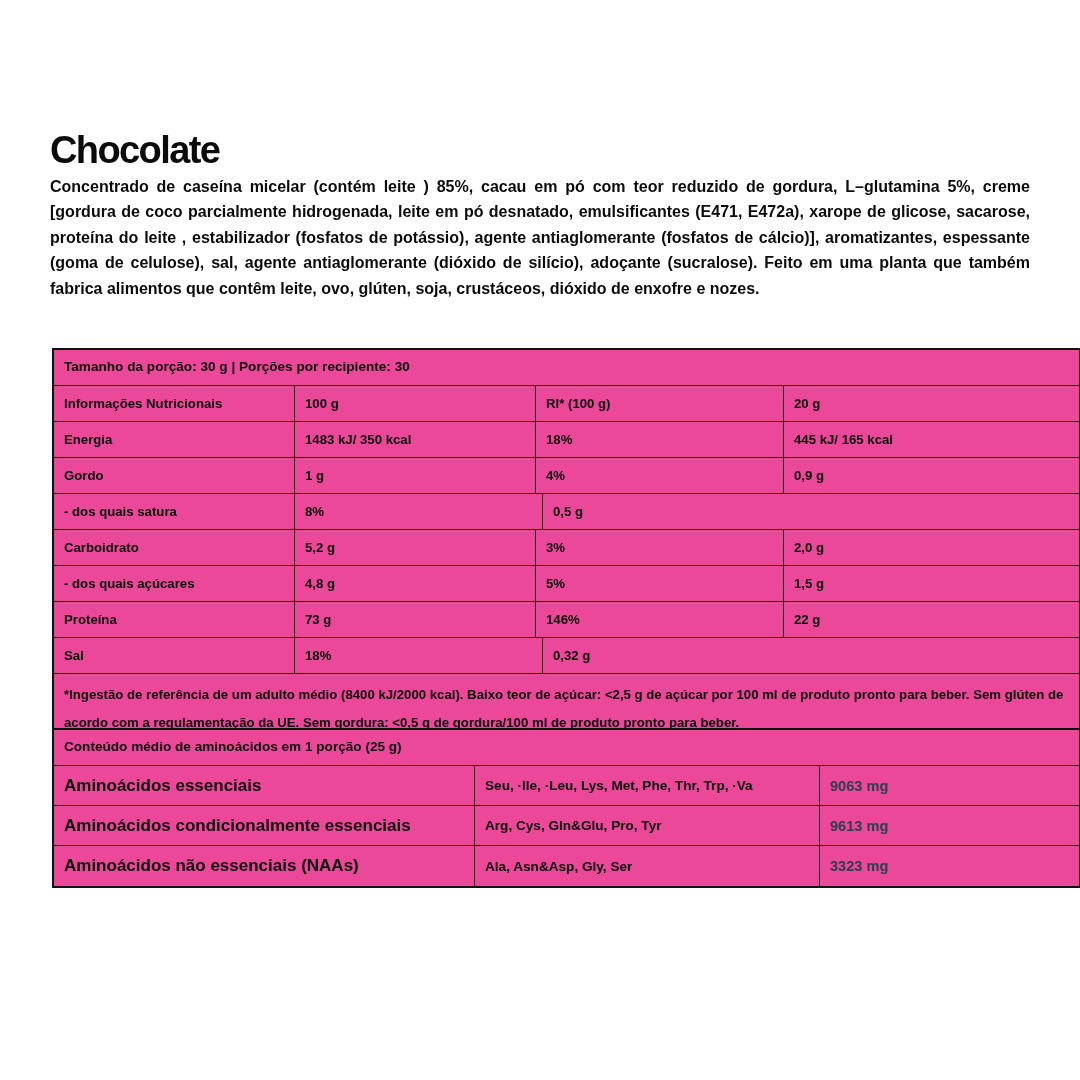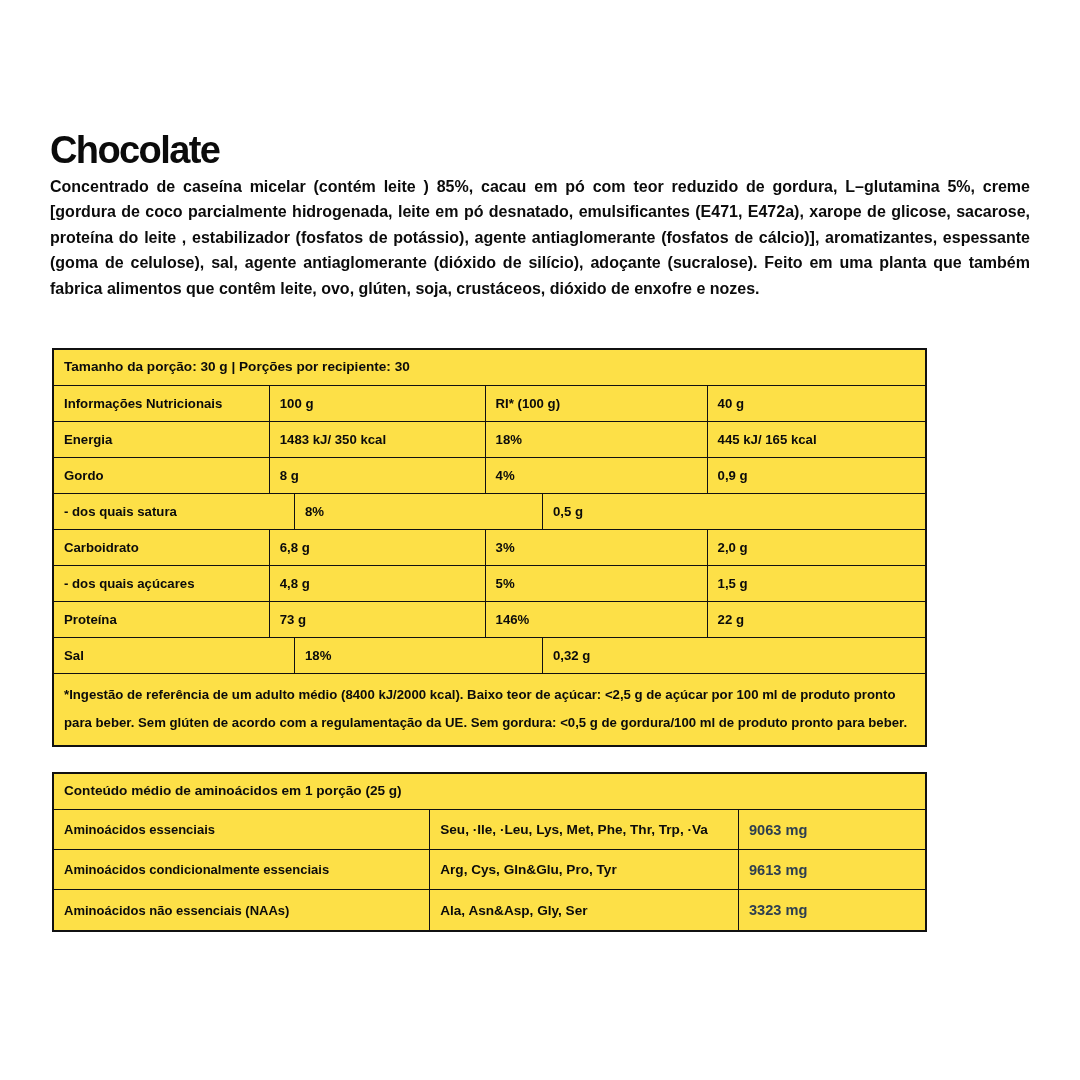--- a/index.html
+++ b/index.html
@@ -47,27 +47,27 @@
     line-height: 25.4px;
     text-align: justify;
     text-justify: inter-word;
     color: #0b0b0b;
   }
 
   
   .tbl {
     position: absolute;
     left: 52px;
-    width: 875px;
+    width: 1029px;
     box-sizing: border-box;
     border: 2px solid #111111;
-    background: #fde047;
+    background: #ec4899;
   }
   .tbl-nutrition { top: 348px; }
-  .tbl-amino { top: 772px; }
+  .tbl-amino { top: 728px; }
 
   .band {
     box-sizing: border-box;
     display: flex;
     align-items: center;
     border-bottom: 1.5px solid #111111;
   }
   .band:last-child { border-bottom: none; }
 
   .cap {
@@ -119,21 +119,21 @@
     line-height: 28px;
     color: #0b0b0b;
   }
 
   
   .a1 { width: 421px; }
   .a2 { width: 345px; }
   .a3 { width: 207px; border-right: none; }
 
   .row-amino { height: 40px; }
-  .amino-name { font-size: 13px; }
+  .amino-name { font-size: 17px; }
   .amino-list { font-size: 13.6px; }
   .amino-value {
     font-size: 14.6px;
     font-weight: 700;
     color: #2d3e50;
   }
 </style>
 </head>
 <body>
 
@@ -146,46 +146,46 @@
   <div class="tbl tbl-nutrition">
 
     <div class="band band-caption">
       <div class="cap">Tamanho da porção: 30 g | Porções por recipiente: 30</div>
     </div>
 
     <div class="band row">
       <div class="cell c1">Informações Nutricionais</div>
       <div class="cell c2">100 g</div>
       <div class="cell c3">RI* (100 g)</div>
-      <div class="cell c4">40 g</div>
+      <div class="cell c4">20 g</div>
     </div>
 
     <div class="band row">
       <div class="cell c1">Energia</div>
       <div class="cell c2">1483 kJ/ 350 kcal</div>
       <div class="cell c3">18%</div>
       <div class="cell c4">445 kJ/ 165 kcal</div>
     </div>
 
     <div class="band row">
       <div class="cell c1">Gordo</div>
-      <div class="cell c2">8 g</div>
+      <div class="cell c2">1 g</div>
       <div class="cell c3">4%</div>
       <div class="cell c4">0,9 g</div>
     </div>
 
     <div class="band row">
       <div class="cell c1">- dos quais satura</div>
       <div class="cell c3">8%</div>
       <div class="cell c4">0,5 g</div>
     </div>
 
     <div class="band row">
       <div class="cell c1">Carboidrato</div>
-      <div class="cell c2">6,8 g</div>
+      <div class="cell c2">5,2 g</div>
       <div class="cell c3">3%</div>
       <div class="cell c4">2,0 g</div>
     </div>
 
     <div class="band row">
       <div class="cell c1">- dos quais açúcares</div>
       <div class="cell c2">4,8 g</div>
       <div class="cell c3">5%</div>
       <div class="cell c4">1,5 g</div>
     </div>

